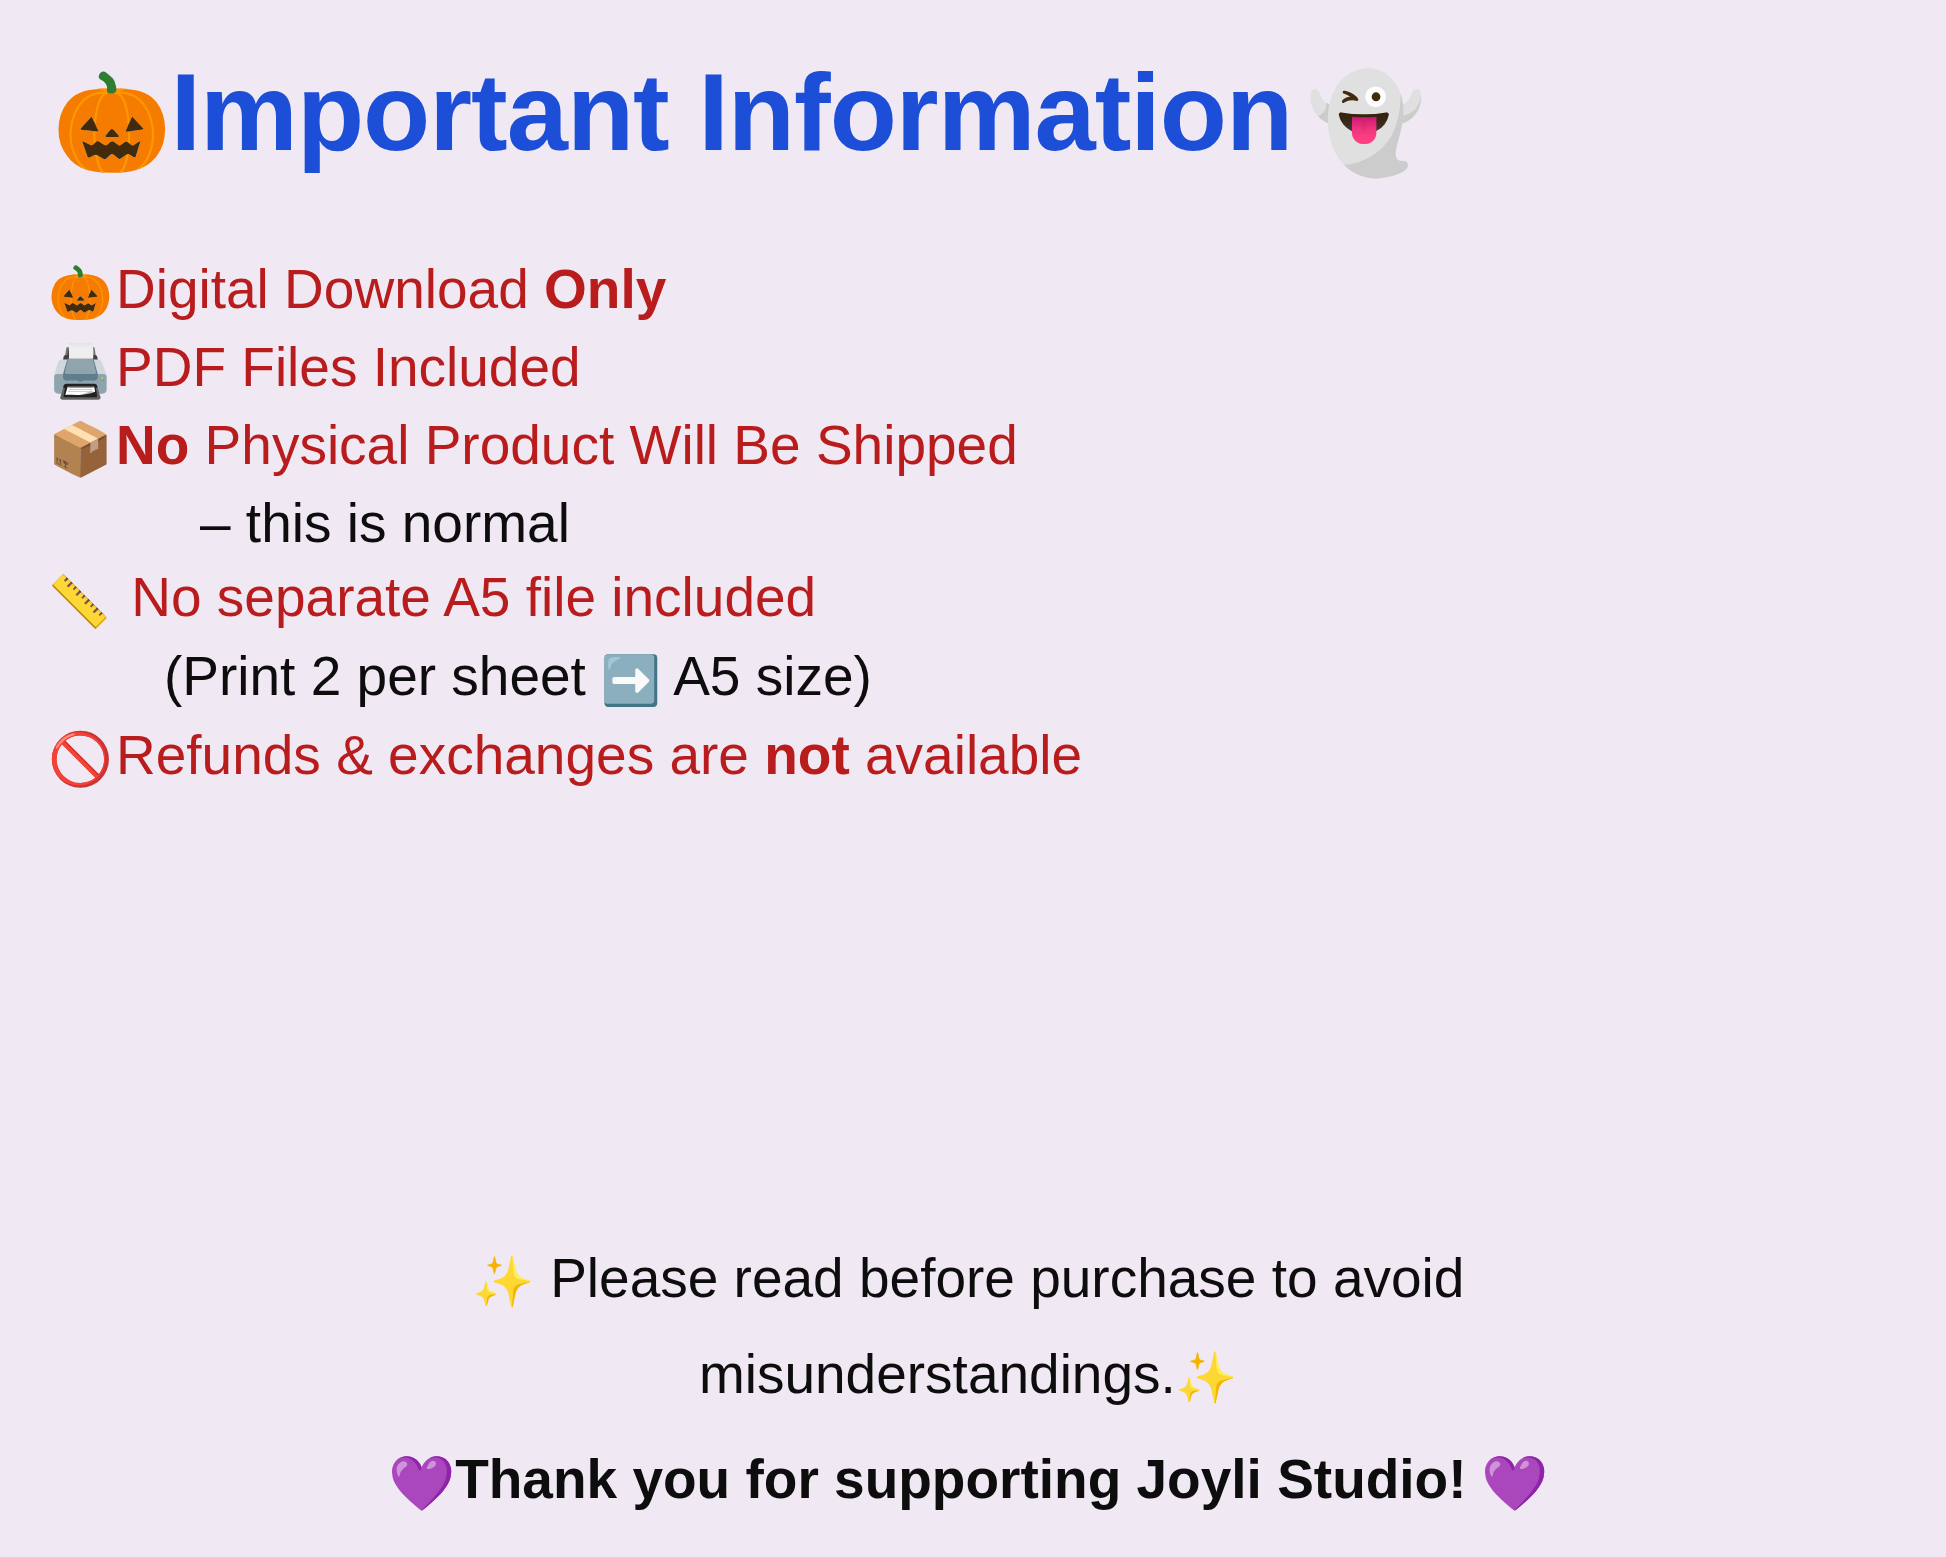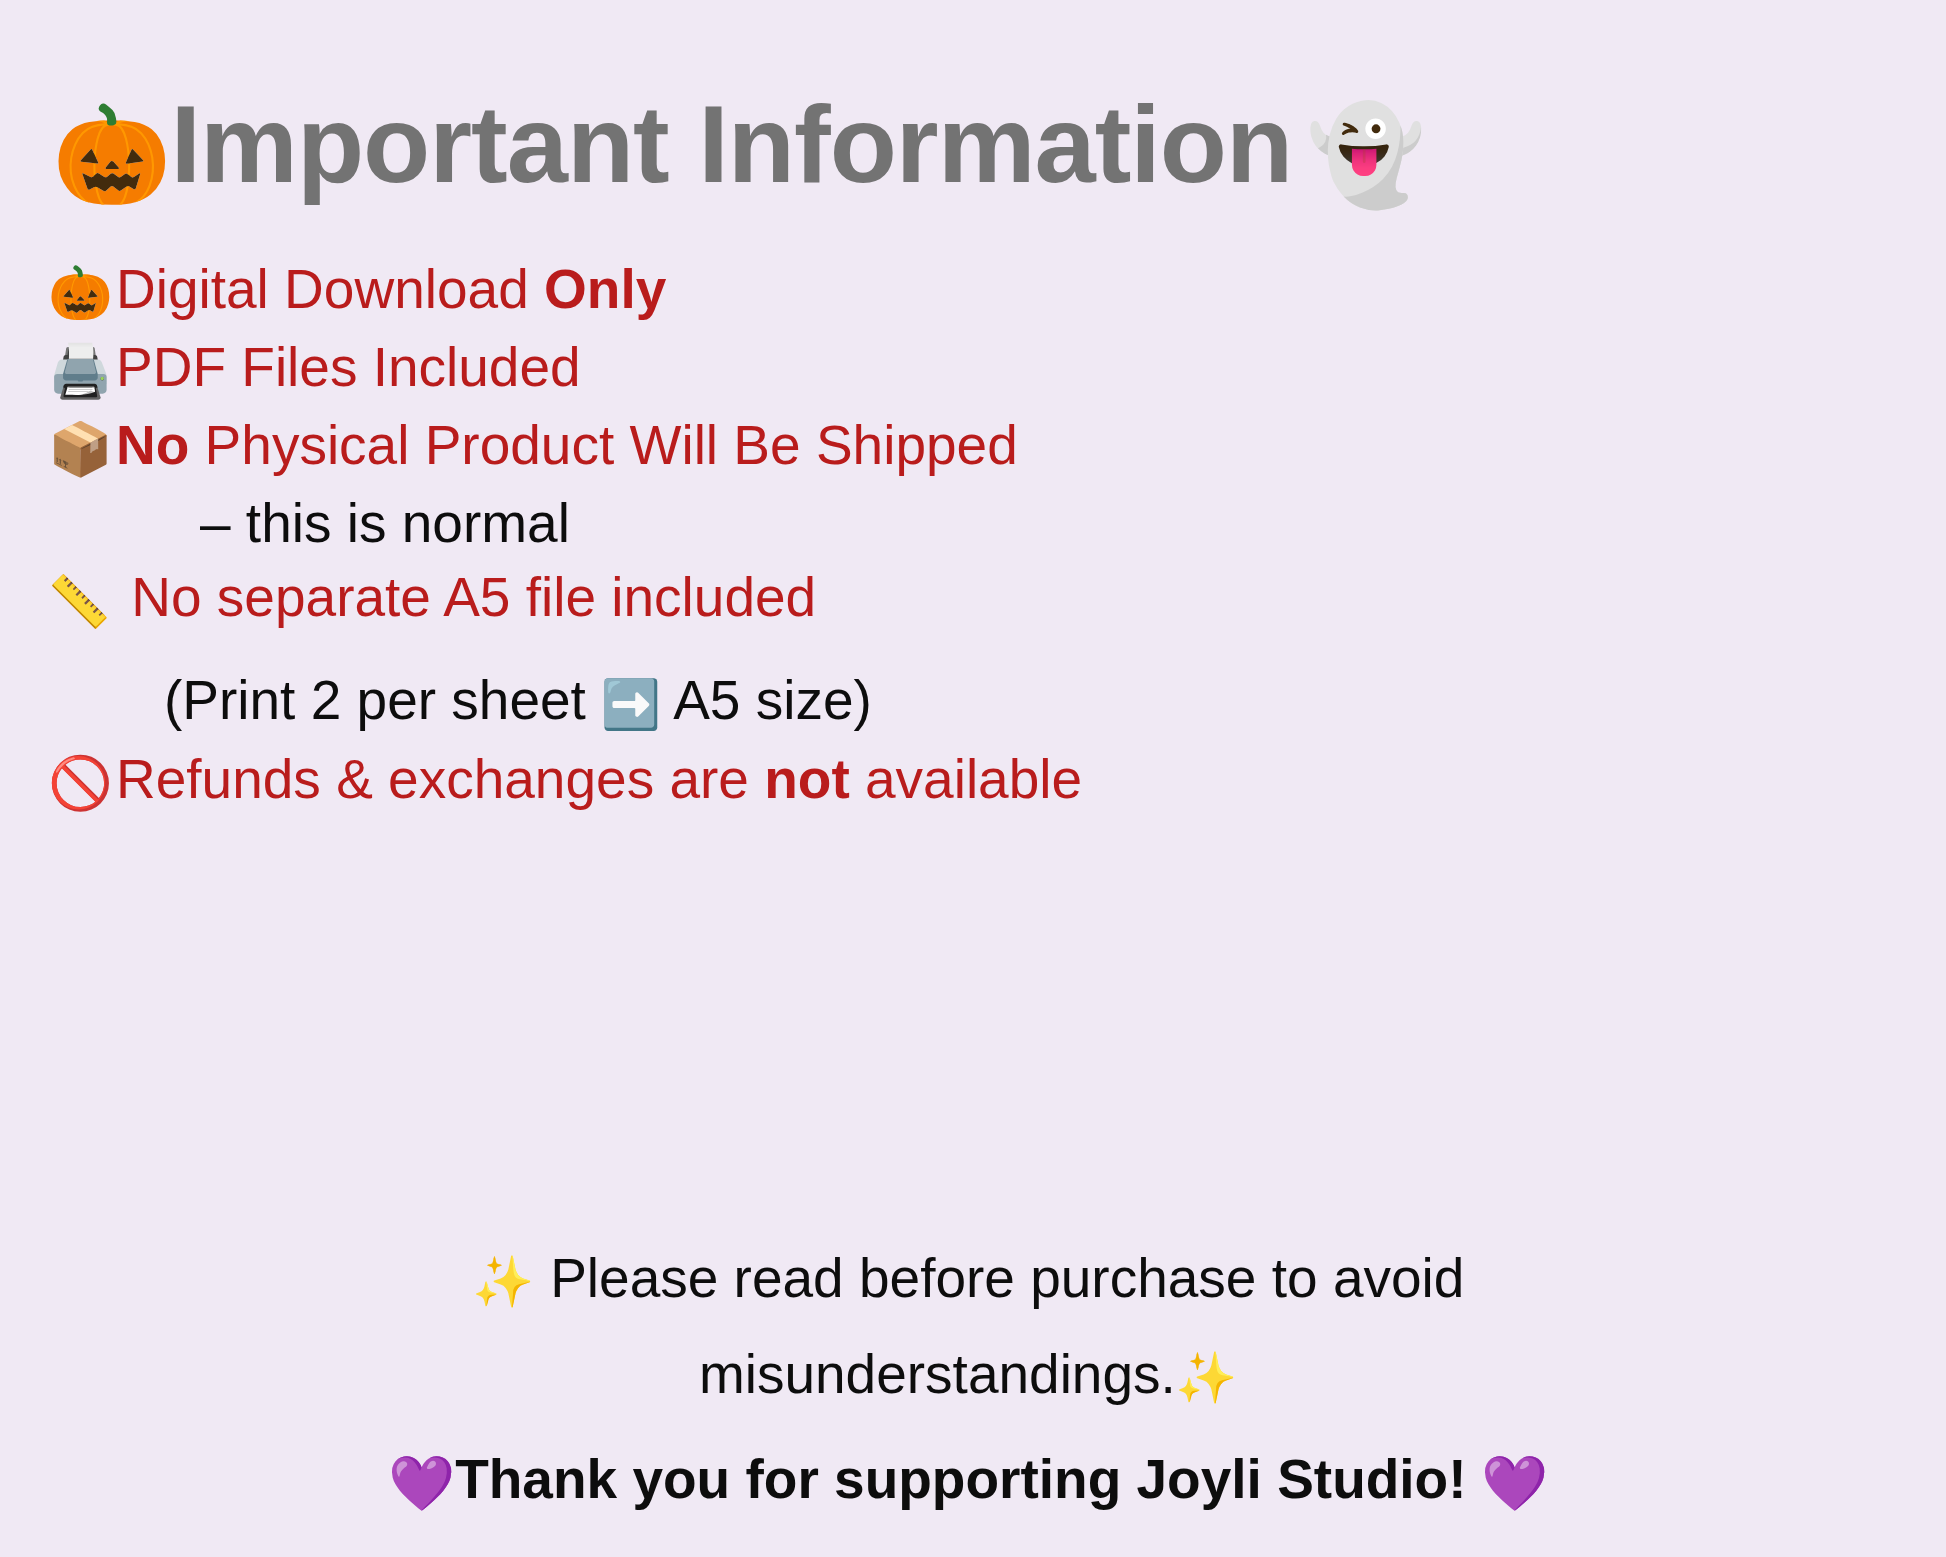--- a/index.html
+++ b/index.html
@@ -24,24 +24,23 @@
 
   
   .title {
     position: absolute;
     left: 52px;
     top: 48px;
     width: 1860px;
     font-size: 110px;
     line-height: 128px;
     font-weight: 700;
-    color: #737373;
+    color: #1d4ed8;
     letter-spacing: -1px;
     white-space: nowrap;
-    margin-top: 32px;
   }
   .title .emoji {
     font-size: 96px;
     vertical-align: -6px;
   }
   .title .ghost {
     font-size: 96px;
     vertical-align: -6px;
     margin-left: 14px;
   }
@@ -73,21 +72,21 @@
   .row .ico.ruler { font-size: 50px; }
   .row b { font-weight: 700; }
   .sub {
     display: block;
     font-size: 55px;
     line-height: 74px;
     white-space: nowrap;
     padding-left: 152px;
     color: #0d0d0d;
   }
-  .sub.tight { padding-left: 116px; margin-top: 24px; }
+  .sub.tight { padding-left: 116px; }
   .inline-ico {
     font-size: 48px;
     vertical-align: -2px;
   }
 
   
   .footer {
     position: absolute;
     left: 0;
     top: 1232px;

